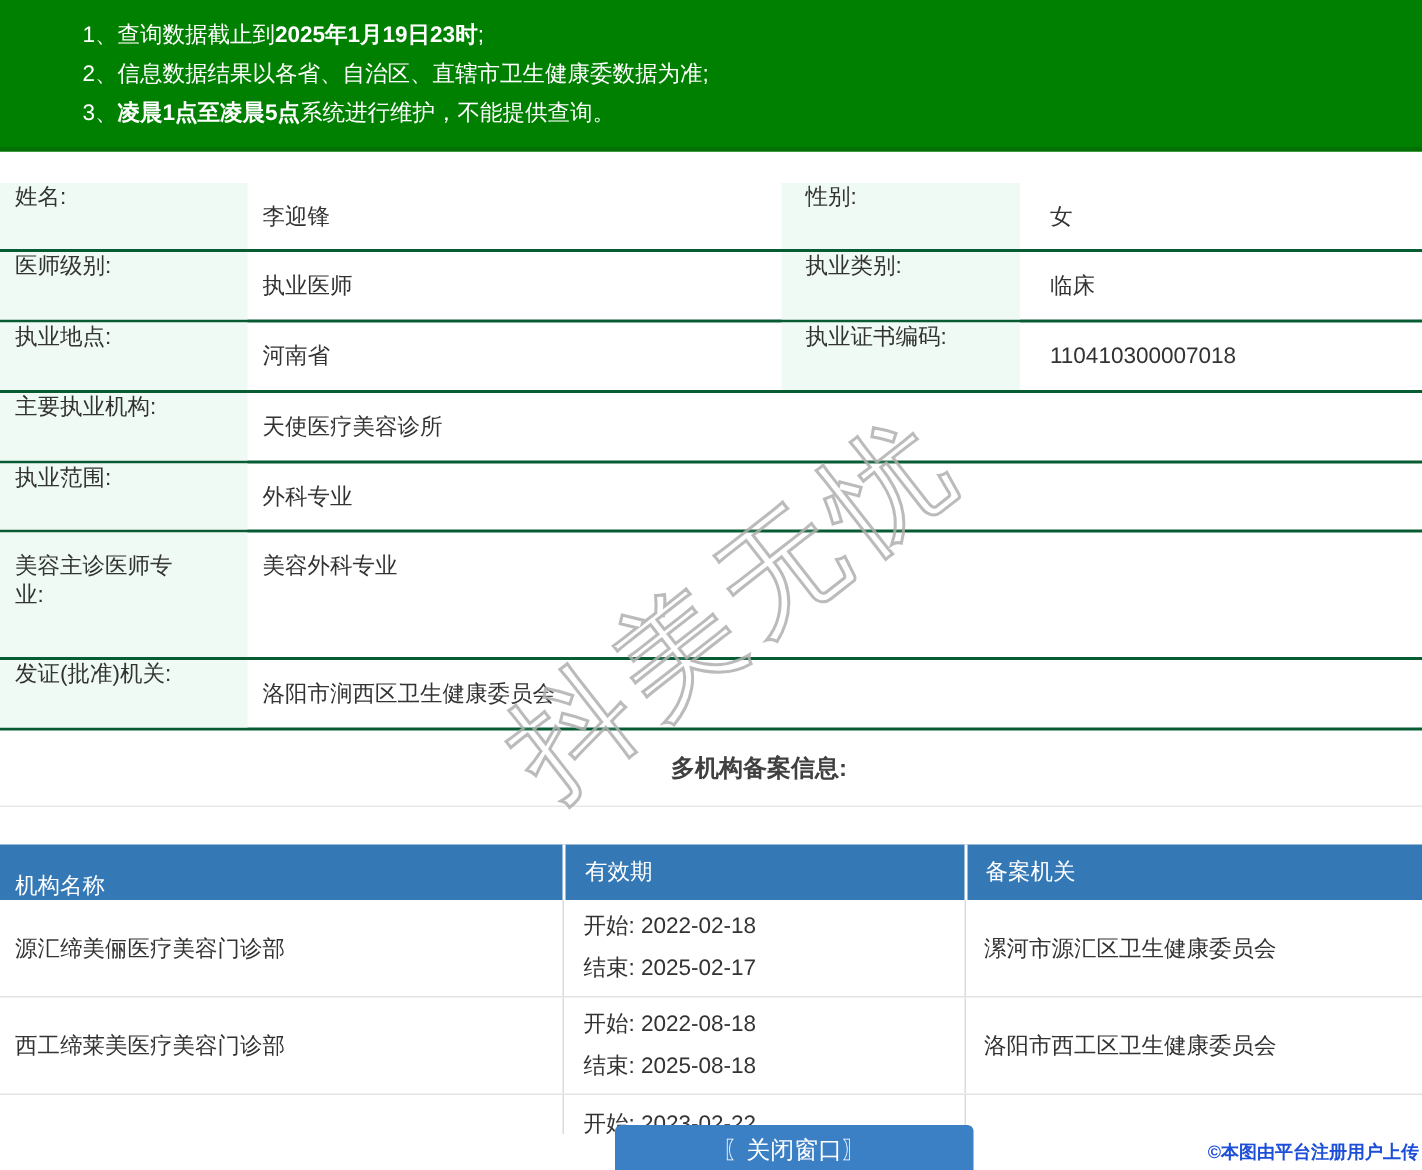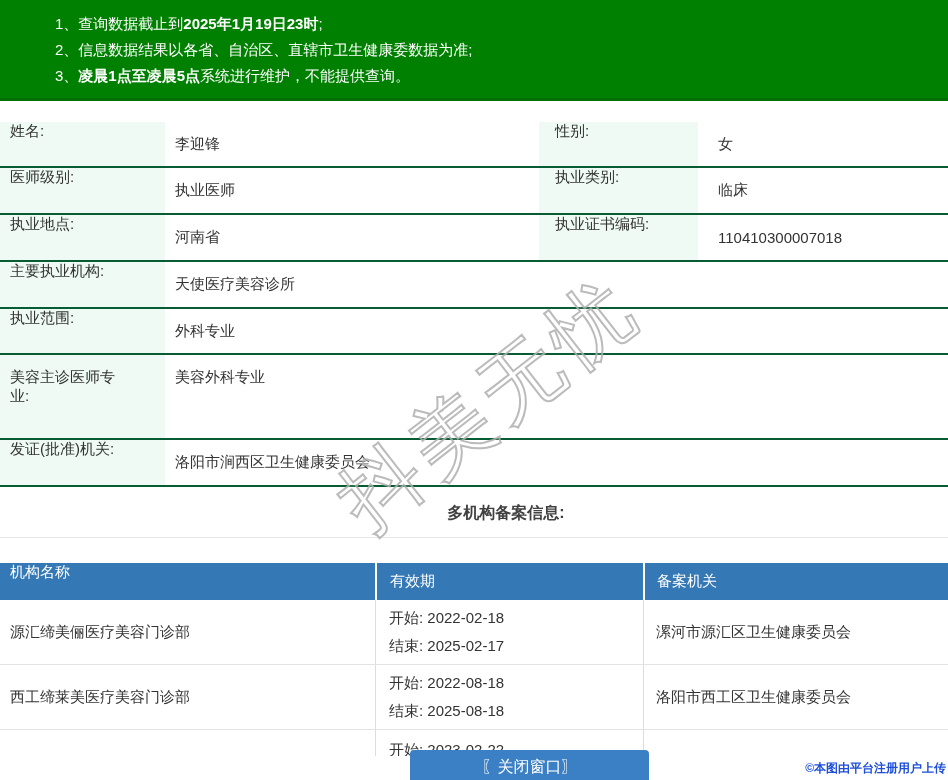--- a/index.html
+++ b/index.html
@@ -15,33 +15,33 @@
   
   .profile { margin-top:21px; }
   .p-row { display:flex; border-bottom:2px solid #085c34; align-items:center; }
   .h46 { height:46px; } .h47 { height:47px; } .h70 { height:85px; }
   .p-row.top { align-items:flex-start; }
   .p-row.top > div { padding-top:13px; }
   .p-label { width:165px; background:#eefaf3; padding-left:10px; align-self:stretch;
     display:flex; align-items:flex-start; }
   .p-row.top .p-label { align-items:flex-start; }
   .p-label span { display:inline-block; max-width:118px; }
-  .l2 { width:159px; padding-left:16px;margin-left:18px; }
+  .l2 { width:159px; padding-left:16px; }
   .p-value { padding-left:10px; }
   .v1 { width:356px; }
   .v2 { flex:1; padding-left:20px; }
   .vs { flex:1; }
 
   
   .section-head { height:51px; line-height:51px; text-align:center; padding-left:64px;
     font-weight:bold; font-size:16px; color:#404040; border-bottom:1px solid #e8e8e8; }
 
   
   .filing { margin-top:25px; }
-  .f-head { display:flex; height:37px; background:#3478b5; color:#fff; align-items:flex-start; }
+  .f-head { display:flex; height:37px; background:#3478b5; color:#fff; align-items:flex-end; }
   .f-head .fc2, .f-head .fc3 { border-left:2px solid #fff; align-self:stretch;
     display:flex; align-items:center; }
   .fc1 { width:375px; padding-left:10px; }
   .fc2 { width:268px; padding-left:13px; }
   .fc3 { flex:1; padding-left:12px; }
   .f-body { height:156px; overflow:hidden; }
   .f-row { display:flex; border-bottom:1px solid #e3e3e3; height:65px; }
   .f-row.partial { height:60px; border-bottom:none; }
   .f-row .fc1 { display:flex; align-items:center; }
   .f-row .fc2 { display:flex; flex-direction:column; justify-content:center;

